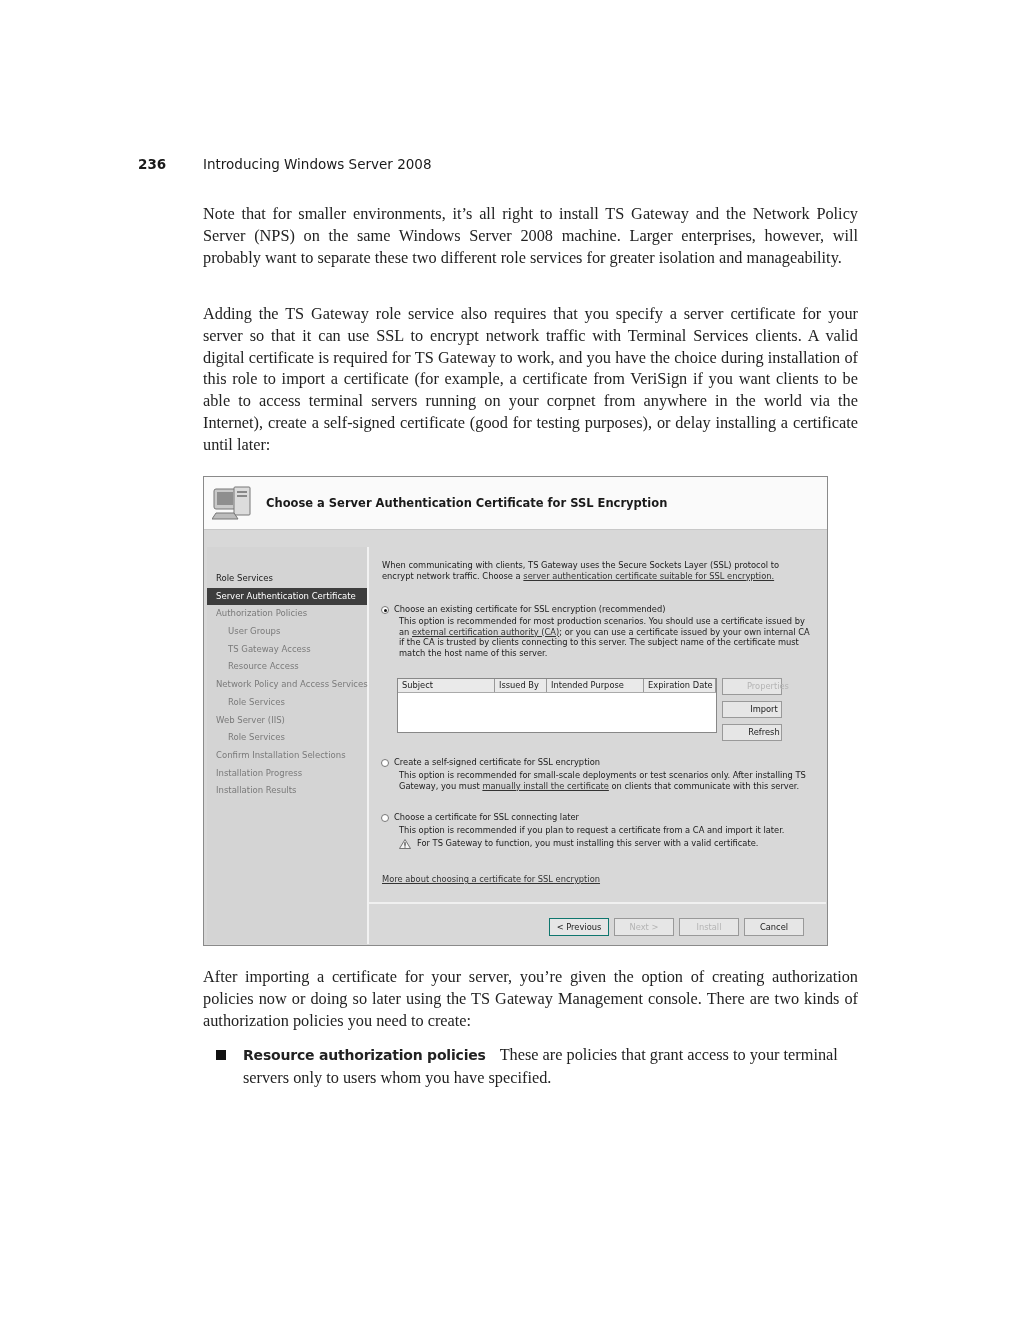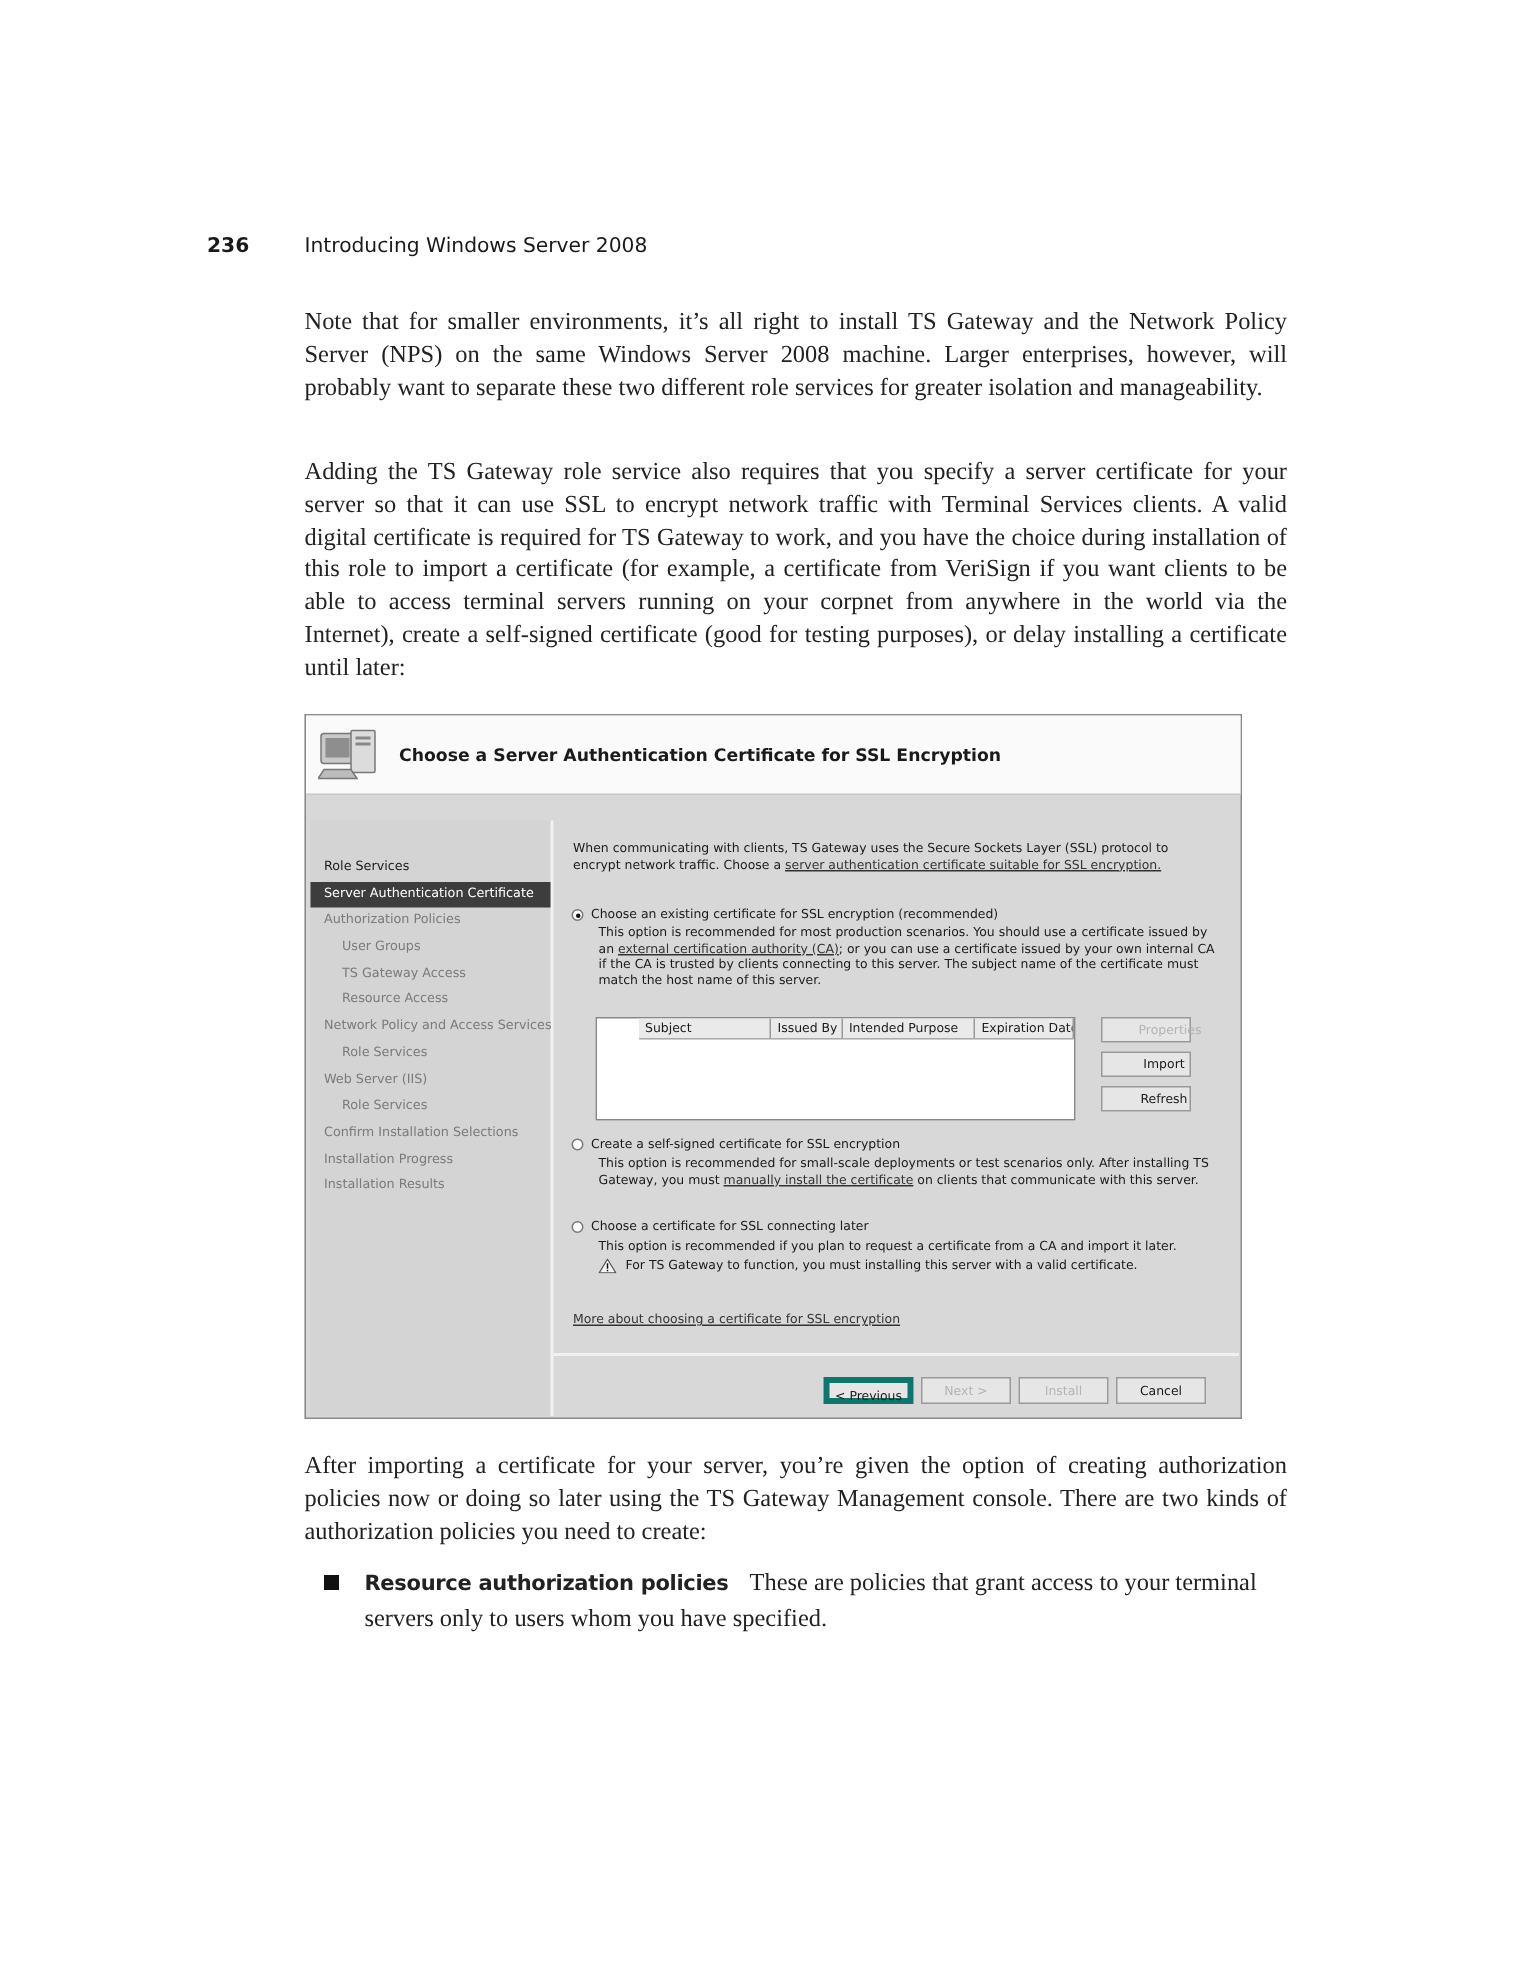--- a/index.html
+++ b/index.html
@@ -31,28 +31,28 @@
   .nav-item.active { background: #3d3d3d; color: #fff; }
   .nav-list { padding-top: 23px; }
   .content { position: absolute; left: 165px; top: 70px; width: 457px; height: 355px; font-size: 8.3px; color: #1a1a1a; line-height: 10.5px; }
   .content-footer { position: absolute; left: 165px; top: 425px; width: 457px; height: 42px; border-top: 2px solid #f0f0f0; }
   .intro { position: absolute; left: 13px; top: 13px; width: 430px; }
   .link { text-decoration: underline; color: #333; }
   .radio-row { position: absolute; left: 12px; font-size: 8.3px; }
   .radio { display: inline-block; width: 8px; height: 8px; border: 1px solid #777; border-radius: 50%; background: #fff; vertical-align: middle; margin-right: 5px; position: relative; box-sizing: border-box; }
   .radio.checked::after { content: ""; position: absolute; left: 2px; top: 2px; width: 3px; height: 3px; border-radius: 50%; background: #111; }
   .opt-desc { position: absolute; left: 30px; width: 415px; color: #1a1a1a; }
-  .cert-table { position: absolute; left: 28px; top: 131px; width: 320px; height: 69px; background: #fff; border: 1px solid #888; box-sizing: border-box; padding-left: 28px; }
+  .cert-table { position: absolute; left: 28px; top: 131px; width: 320px; height: 55px; background: #fff; border: 1px solid #888; box-sizing: border-box; }
   .cert-header { display: flex; height: 13px; background: #eaeaea; border-bottom: 1px solid #aaa; font-size: 8.3px; }
   .cert-col { border-right: 1px solid #999; padding-left: 4px; line-height: 13px; box-sizing: border-box; white-space: nowrap; overflow: hidden; }
-  .side-btn { position: absolute; left: 365px; width: 60px; height: 17px; background: #e6e6e6; border: 1px solid #999; box-sizing: border-box; font-size: 8.3px; line-height: 15px; text-align: center; color: #1a1a1a; padding-left: 24px; }
+  .side-btn { position: absolute; left: 353px; width: 60px; height: 17px; background: #e6e6e6; border: 1px solid #999; box-sizing: border-box; font-size: 8.3px; line-height: 15px; text-align: center; color: #1a1a1a; padding-left: 24px; }
   .side-btn.disabled { color: #b4b4b4; }
   .warning-icon { display: inline-block; vertical-align: middle; margin-right: 6px; }
   .foot-btn { position: absolute; top: 14px; width: 60px; height: 18px; background: #e6e6e6; border: 1px solid #999; box-sizing: border-box; font-size: 8.3px; line-height: 16px; text-align: center; color: #1a1a1a; }
-  .foot-btn.primary { border: 4px solid #0f766e; }
+  .foot-btn.primary { border: 1px solid #0f766e; }
   .foot-btn.disabled { color: #b4b4b4; }
 </style>
 </head>
 <body>
 
 <div class="page-header">
   <span class="page-number">236</span>
   <span class="running-title">Introducing Windows Server 2008</span>
 </div>
 

